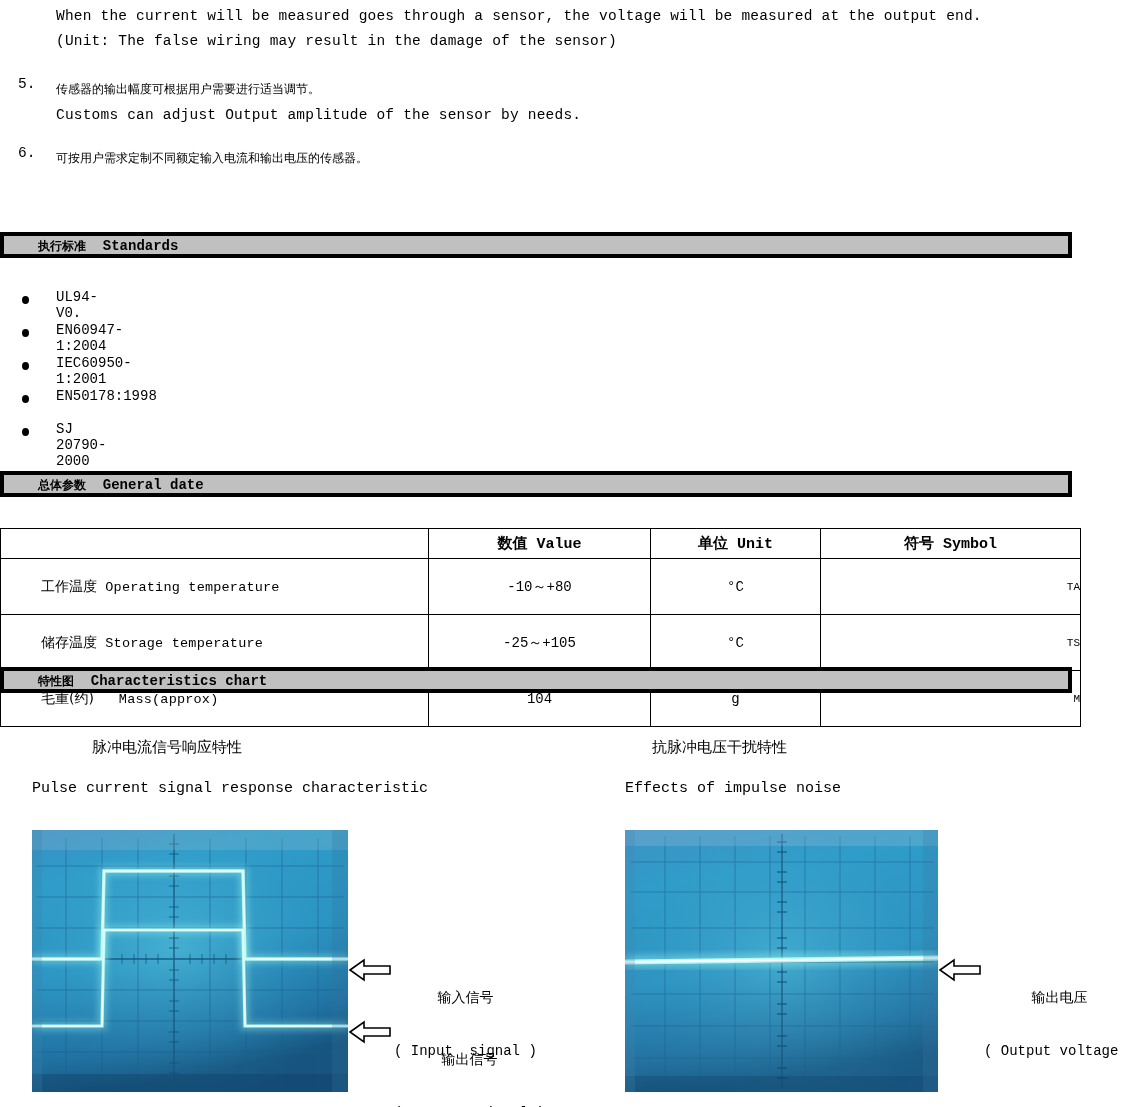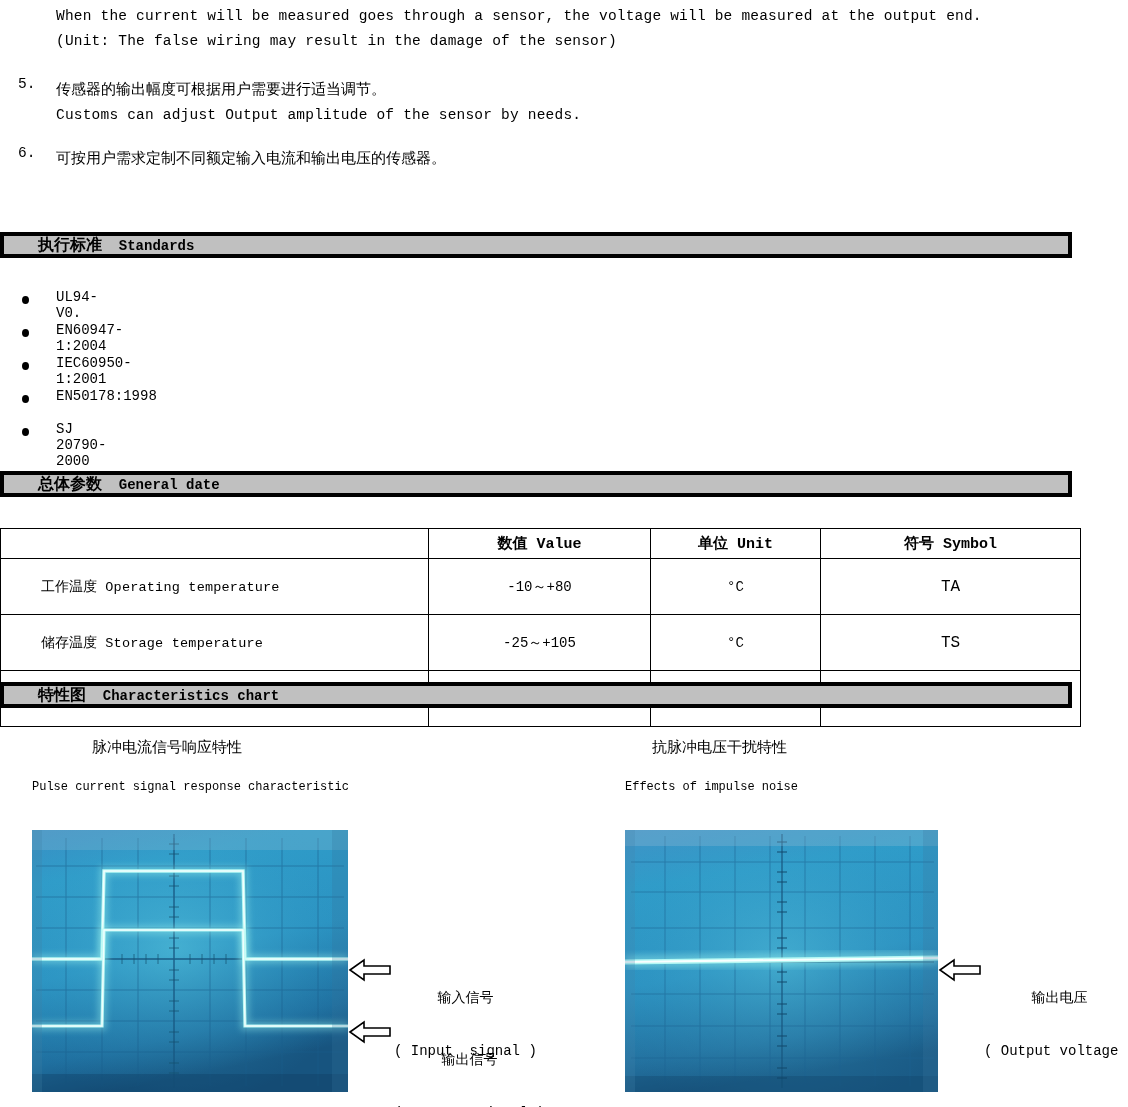--- a/index.html
+++ b/index.html
@@ -25,21 +25,21 @@
 
   
   .en {
     font-family: "Liberation Mono", monospace;
     font-size: 14.5px;
     letter-spacing: 0.2px;
     white-space: pre;
   }
   .cn {
     font-family: "DejaVu Sans", sans-serif;
-    font-size: 15px;
+    font-size: 12px;
     white-space: pre;
   }
 
   
   .intro {
     position: absolute;
     left: 56px;
     top: 4px;
     line-height: 25px;
   }
@@ -74,21 +74,21 @@
   }
   .sect .sect-txt {
     position: absolute;
     left: 10px;
     top: 50%;
     transform: translateY(-50%);
     white-space: pre;
   }
   .sect .sect-cn {
     font-family: "DejaVu Sans", sans-serif;
-    font-size: 16px;
+    font-size: 12px;
     font-weight: bold;
   }
   .sect .sect-en {
     font-family: "Liberation Mono", monospace;
     font-size: 14px;
     font-weight: bold;
   }
 
   
   .bullet-list {
@@ -157,36 +157,36 @@
     white-space: pre;
   }
   td.rowlabel .cn { font-size: 14px; }
   td.rowlabel .en { font-size: 13.5px; }
   td.cellv {
     text-align: center;
     font-family: "Liberation Mono", monospace;
     font-size: 14px;
   }
   td.cells {
-    text-align: center;
-    font-family: "Liberation Mono", monospace;
-    font-size: 16px;
+    text-align: right;
+    font-family: "Liberation Mono", monospace;
+    font-size: 11px;
   }
 
   
   .cap-cn {
     position: absolute;
     font-family: "DejaVu Sans", sans-serif;
     font-size: 15px;
     white-space: pre;
   }
   .cap-en {
     position: absolute;
     font-family: "Liberation Mono", monospace;
-    font-size: 12px;
+    font-size: 15px;
     white-space: pre;
   }
 
   
   .scope {
     position: absolute;
     overflow: hidden;
     background: #2f8fc0;
   }
   .scope .photo {
@@ -325,21 +325,21 @@
         <td class="rowlabel">
           <span class="cn">毛重(约)</span><span class="en">&nbsp;&nbsp; </span><span class="en">Mass(approx)</span>
         </td>
         <td class="cellv">104</td>
         <td class="cellv">g</td>
         <td class="cells">M</td>
       </tr>
     </tbody>
   </table>
 
-  <div class="sect" style="top:682px;">
+  <div class="sect" style="top:667px;">
     <span class="sect-txt">
       <span class="sect-cn">特性图</span><span class="sect-en" style="white-space:pre;">&nbsp;&nbsp;</span><span class="sect-en">Characteristics chart</span>
     </span>
   </div>
 
   <div class="cap-cn" style="left:92px; top:738px;">脉冲电流信号响应特性</div>
   <div class="cap-en" style="left:32px; top:780px;">Pulse current signal response characteristic</div>
 
   <div class="cap-cn" style="left:652px; top:738px;">抗脉冲电压干扰特性</div>
   <div class="cap-en" style="left:625px; top:780px;">Effects of impulse noise</div>

